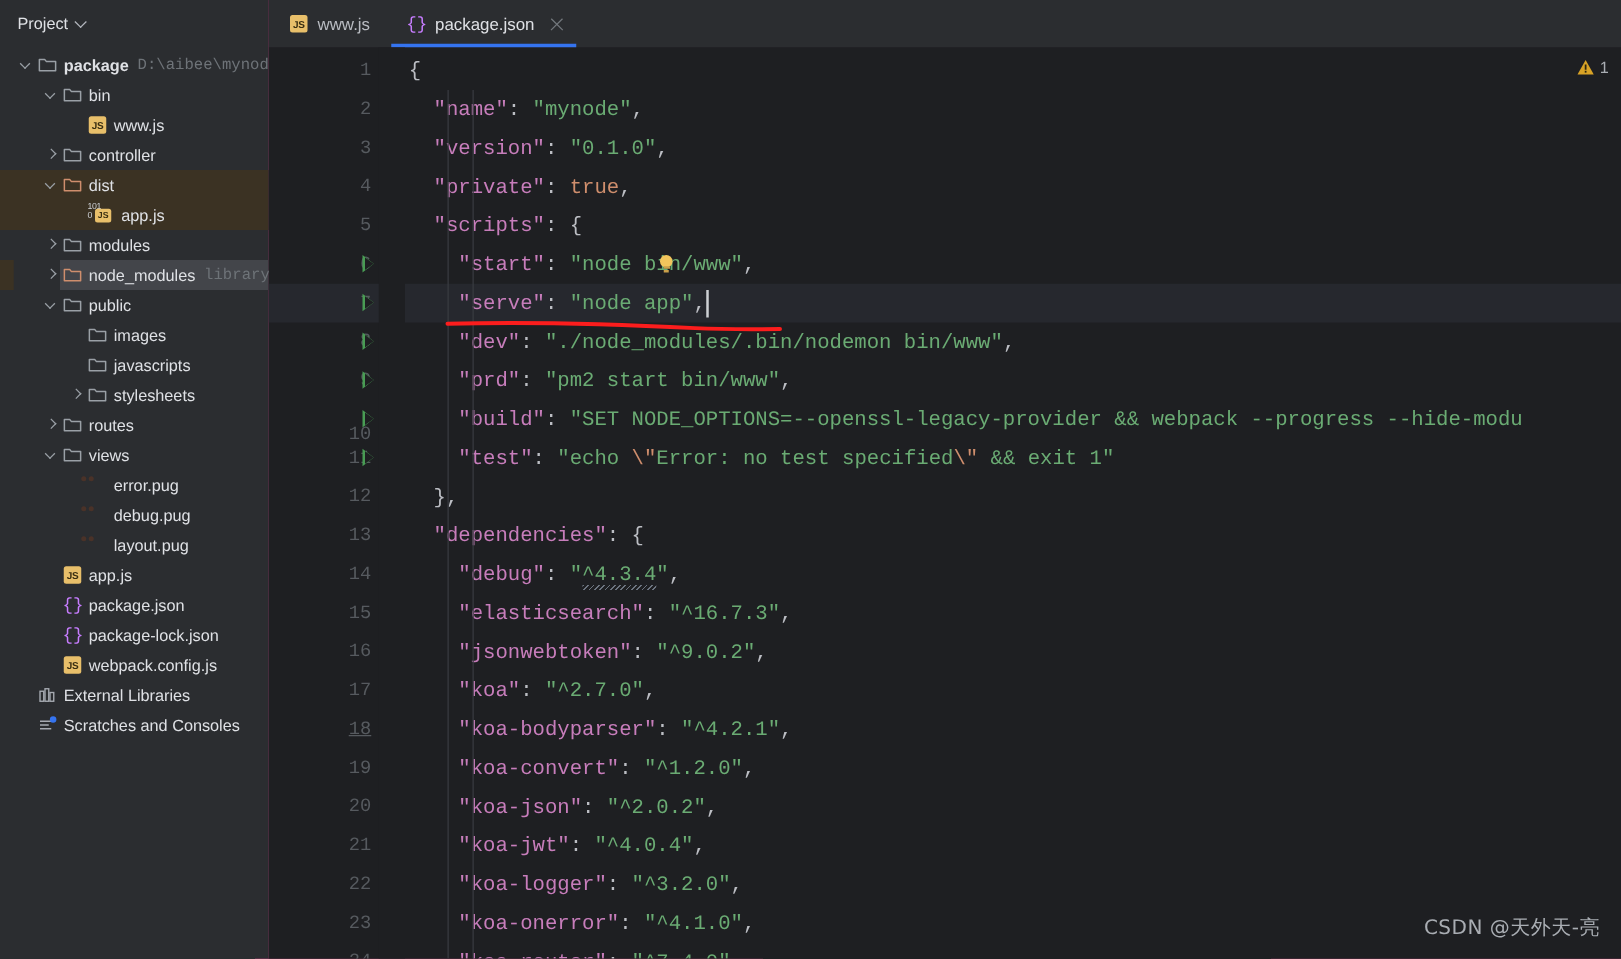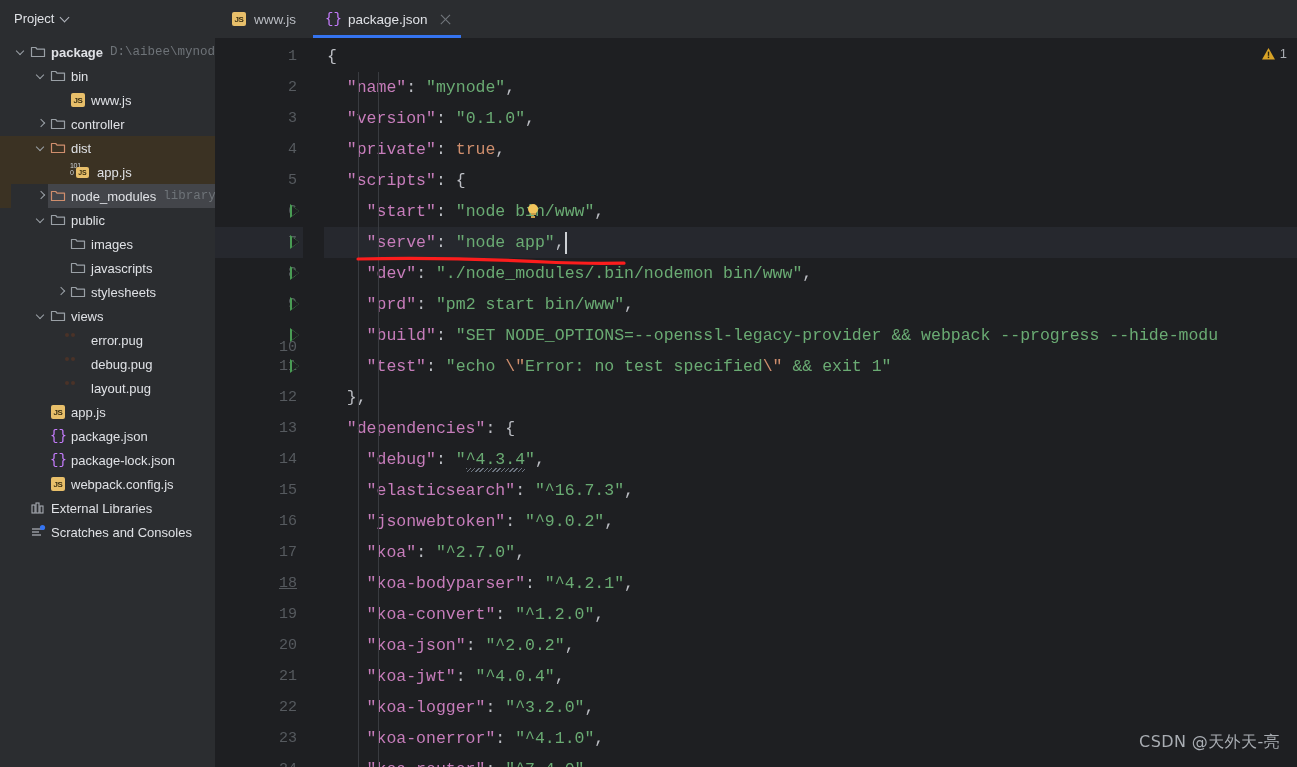--- a/index.html
+++ b/index.html
@@ -257,20 +257,28 @@
         <div class="row sel-dist">
           <span style="width: 54px; flex: 0 0 auto;"></span>
           <span class="arrow"></span>
           <span class="js-excluded">
             <span class="num">101</span>
             <span class="num2">0</span>
             <span class="badge">JS</span>
           </span>
           <span class="label">app.js</span>
         </div>
+        <div class="row">
+          <span style="width: 34px; flex: 0 0 auto;"></span>
+          <span class="arrow right"></span>
+          <span class="ic"><svg width="16" height="16" viewBox="0 0 16 16">
+              <path d="M1.5 3.5h4.2l1.3 1.6h7.5v7.4H1.5z" fill="none" stroke="#9aa0a6" stroke-width="1.2" stroke-linejoin="round"></path>
+            </svg></span>
+          <span class="label">modules</span>
+        </div>
         <div class="row sel-node">
           <div class="stripe"></div>
           <div class="selband"></div>
           <span style="width: 34px; flex: 0 0 auto;"></span>
           <span class="arrow right"></span>
           <span class="ic"><svg width="16" height="16" viewBox="0 0 16 16">
               <path d="M1.5 3.5h4.2l1.3 1.6h7.5v7.4H1.5z" fill="none" stroke="#cf8e6d" stroke-width="1.2" stroke-linejoin="round"></path>
             </svg></span>
           <span class="label">node_modules</span>
           <span class="hint">library</span>
@@ -299,20 +307,28 @@
             </svg></span>
           <span class="label">javascripts</span>
         </div>
         <div class="row">
           <span style="width: 54px; flex: 0 0 auto;"></span>
           <span class="arrow right"></span>
           <span class="ic"><svg width="16" height="16" viewBox="0 0 16 16">
               <path d="M1.5 3.5h4.2l1.3 1.6h7.5v7.4H1.5z" fill="none" stroke="#9aa0a6" stroke-width="1.2" stroke-linejoin="round"></path>
             </svg></span>
           <span class="label">stylesheets</span>
+        </div>
+        <div class="row">
+          <span style="width: 34px; flex: 0 0 auto;"></span>
+          <span class="arrow right"></span>
+          <span class="ic"><svg width="16" height="16" viewBox="0 0 16 16">
+              <path d="M1.5 3.5h4.2l1.3 1.6h7.5v7.4H1.5z" fill="none" stroke="#9aa0a6" stroke-width="1.2" stroke-linejoin="round"></path>
+            </svg></span>
+          <span class="label">routes</span>
         </div>
         <div class="row">
           <span style="width: 34px; flex: 0 0 auto;"></span>
           <span class="arrow down"></span>
           <span class="ic"><svg width="16" height="16" viewBox="0 0 16 16">
               <path d="M1.5 3.5h4.2l1.3 1.6h7.5v7.4H1.5z" fill="none" stroke="#9aa0a6" stroke-width="1.2" stroke-linejoin="round"></path>
             </svg></span>
           <span class="label">views</span>
         </div>
         <div class="row">

